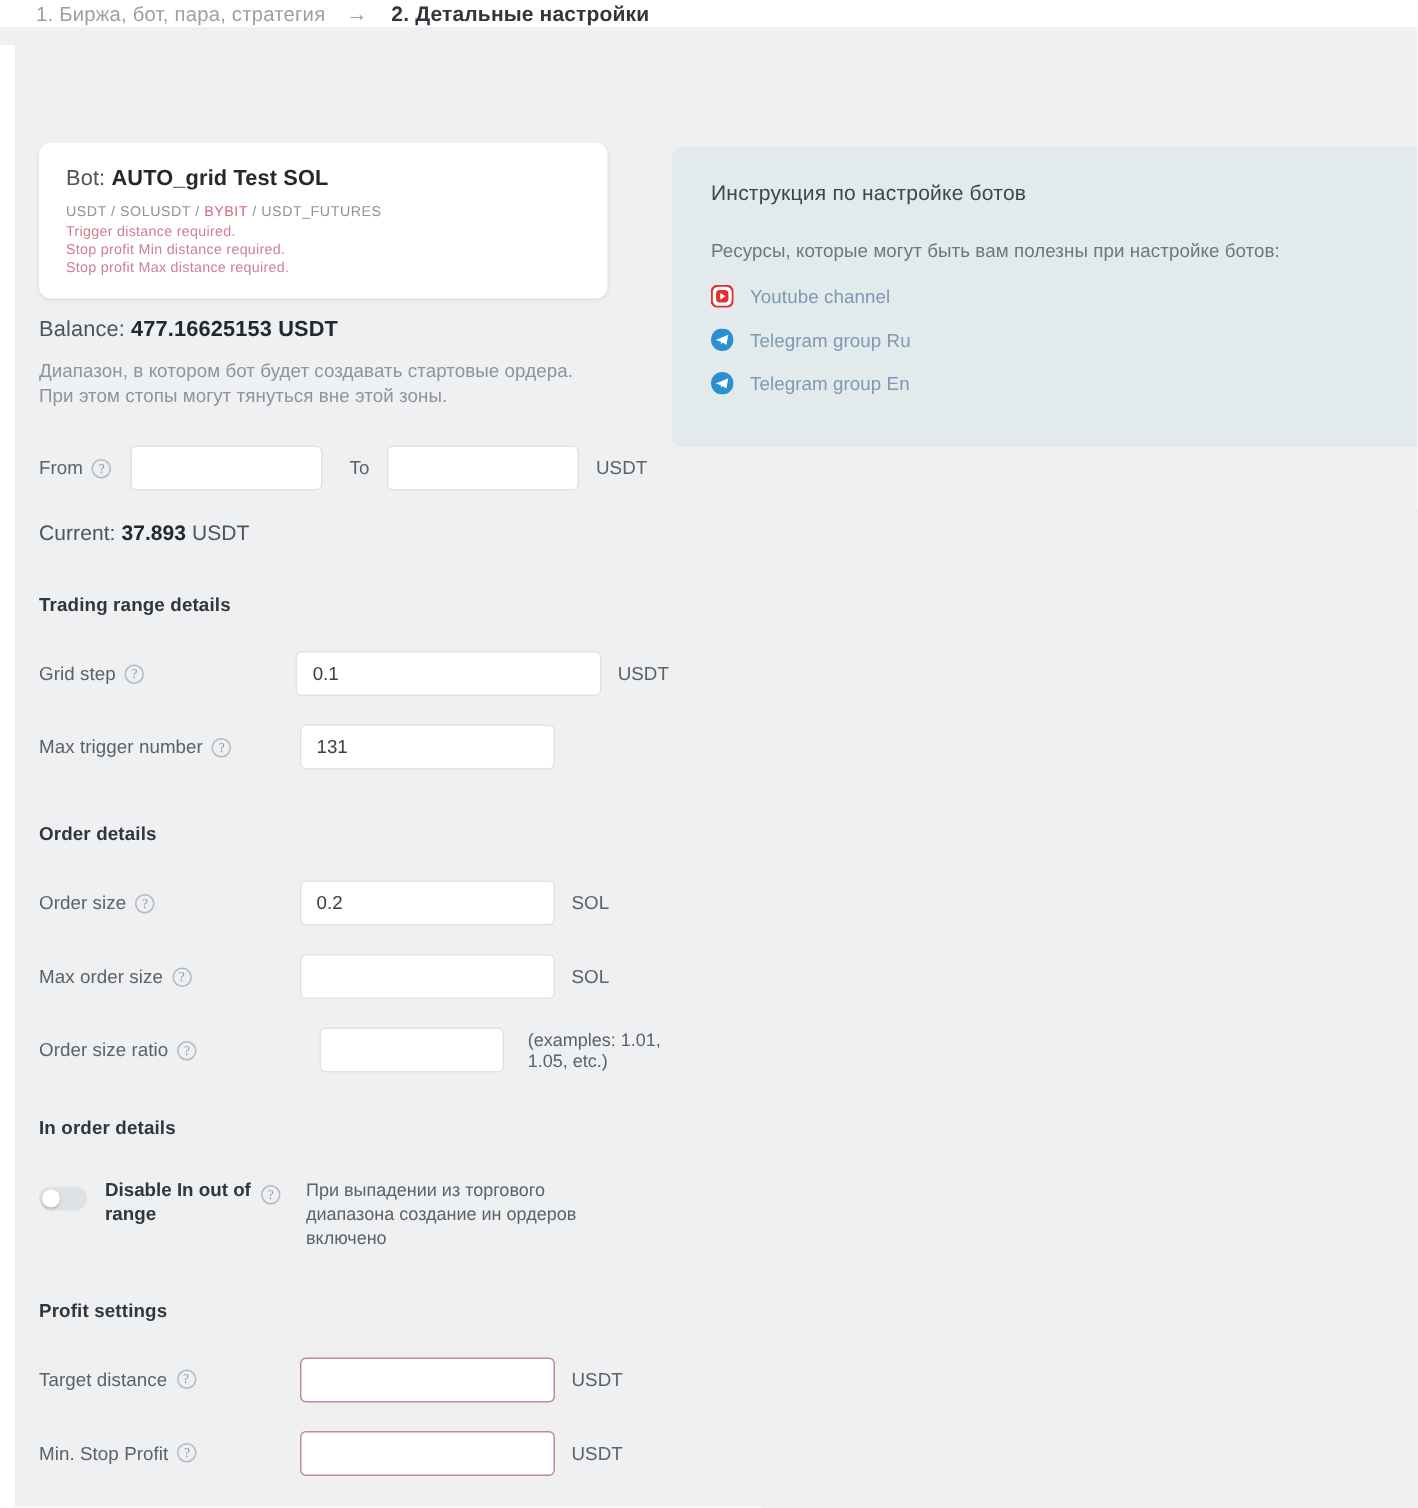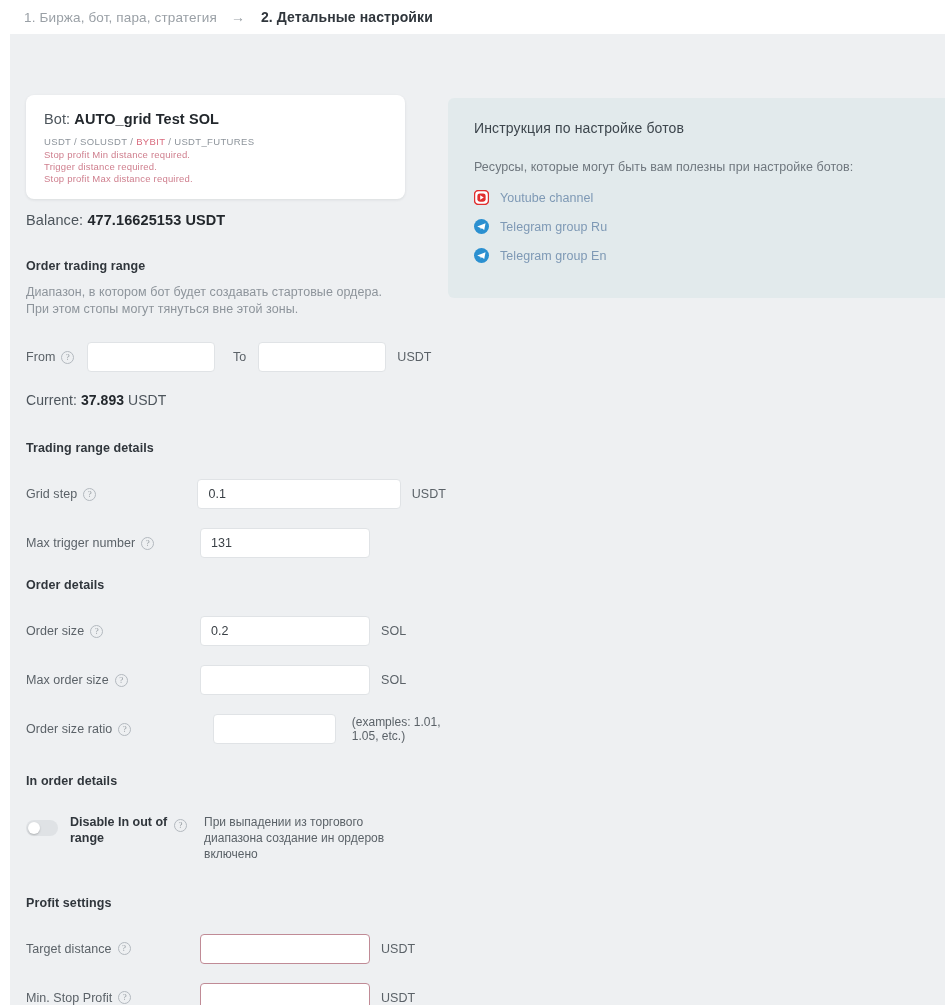--- a/index.html
+++ b/index.html
@@ -17,21 +17,21 @@
     height: 1005px;
     background: #eef0f2;
     overflow: hidden;
   }
 
   
   .header {
     position: absolute;
     top: 0; left: 0;
     width: 945px;
-    height: 34px;
+    height: 18px;
     background: #ffffff;
     display: flex;
     align-items: center;
     padding-left: 24px;
   }
   .crumb {
     font-size: 13.5px;
     color: #9aa0a6;
     letter-spacing: 0.15px;
     white-space: nowrap;
@@ -253,32 +253,31 @@
   <div class="left-col">
 
     <div class="bot-card">
       <div class="bot-title">
         <span>Bot:</span>
         <b>AUTO_grid Test SOL</b>
       </div>
       <div class="bot-pair">
         <span>USDT</span><span> / </span><span>SOLUSDT</span><span> / </span><span class="side">BYBIT</span><span> / </span><span>USDT_FUTURES</span>
       </div>
+      <div class="bot-err">Trigger distance required.</div>
       <div class="bot-err">Stop profit Min distance required.</div>
-      <div class="bot-err">Trigger distance required.</div>
       <div class="bot-err">Stop profit Max distance required.</div>
     </div>
 
     <div class="balance">
       <span>Balance:</span>
       <b>477.16625153</b>
       <b>USDT</b>
     </div>
 
-    <div style="margin-top:31px;" class="sec-title">Order trading range</div>
     <div style="margin-top:11px;" class="sec-desc">
       <div>Диапазон, в котором бот будет создавать стартовые ордера.</div>
       <div>При этом стопы могут тянуться вне этой зоны.</div>
     </div>
 
     <div class="row" style="margin-top:25px;">
       <span class="lbl" style="width:52px;">
         <span>From</span>
         <span class="qmark">?</span>
       </span>
@@ -306,21 +305,21 @@
     </div>
 
     <div class="row" style="margin-top:19px;">
       <span class="lbl" style="width:174px;">
         <span>Max trigger number</span>
         <span class="qmark">?</span>
       </span>
       <input class="inp" style="width: 170px;" value="131">
     </div>
 
-    <div style="margin-top:20px;" class="sec-title">Order details</div>
+    <div style="margin-top:36px;" class="sec-title">Order details</div>
 
     <div class="row" style="margin-top:24px;">
       <span class="lbl" style="width:174px;">
         <span>Order size</span>
         <span class="qmark">?</span>
       </span>
       <input class="inp" style="width: 170px;" value="0.2">
       <span class="unit" style="margin-left:11px;">SOL</span>
     </div>
 

